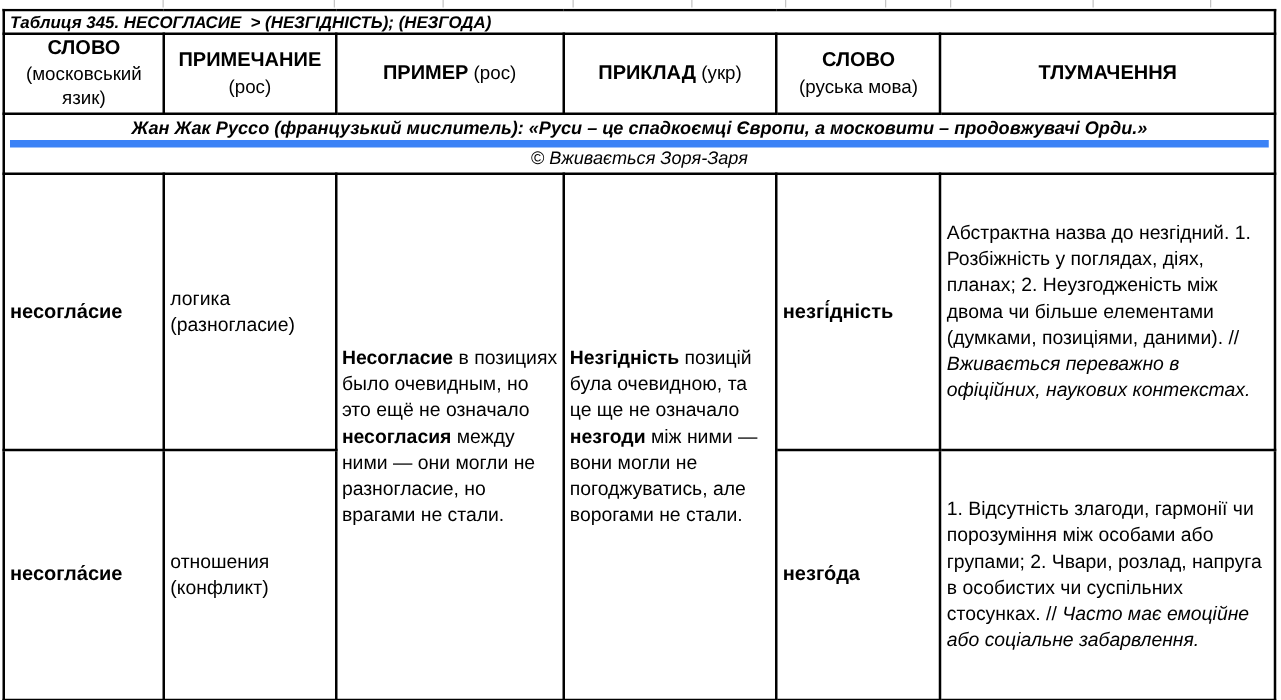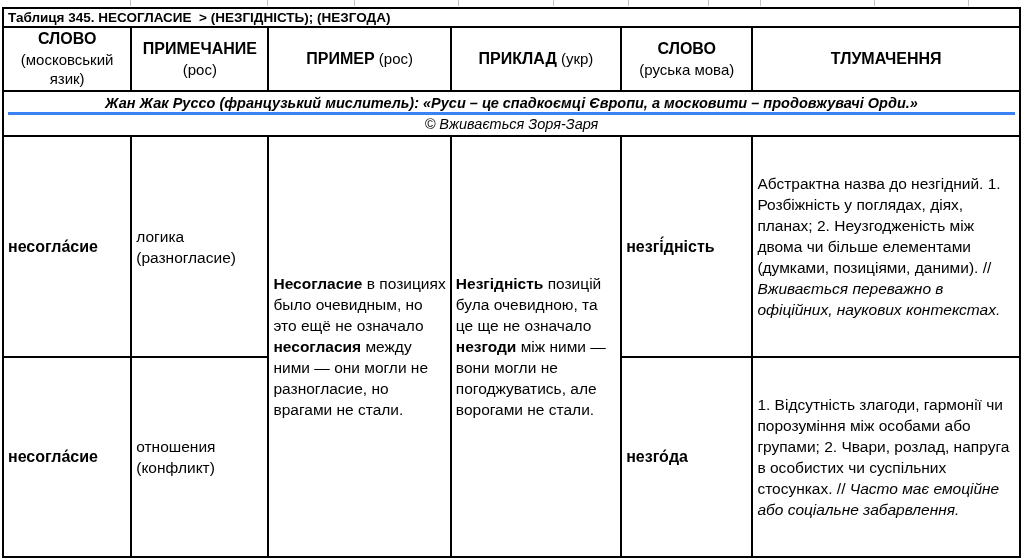--- a/index.html
+++ b/index.html
@@ -28,38 +28,39 @@
     width: 1019px;
   }
   table.dict td {
     border: 2px solid #000;
     padding: 1px 4px;
     vertical-align: middle;
     overflow: hidden;
   }
   .title-cell {
     font-weight: bold;
+    font-style: italic;
     font-size: 13.5px;
     white-space: pre-wrap;
     padding: 1px 4px 2px 4px;
   }
   .header-cell {
     text-align: center;
     font-size: 15px;
     line-height: 1.3;
     padding: 3px 2px;
   }
   .header-main { font-weight: bold; font-size: 16px; }
   .quote-cell { padding: 0; }
   .quote-line1 {
     font-weight: bold; font-style: italic;
     text-align: center;
     font-size: 14.5px;
     padding: 2px 0 1px 0;
-    border-bottom: 3px solid #3b82f6;
+    border-bottom: 6px solid #3b82f6;
   }
   .quote-line2 {
     font-style: italic;
     text-align: center;
     font-size: 14.5px;
     padding: 1px 0 2px 0;
   }
   .word-cell {
     font-weight: bold;
     font-size: 16px;

